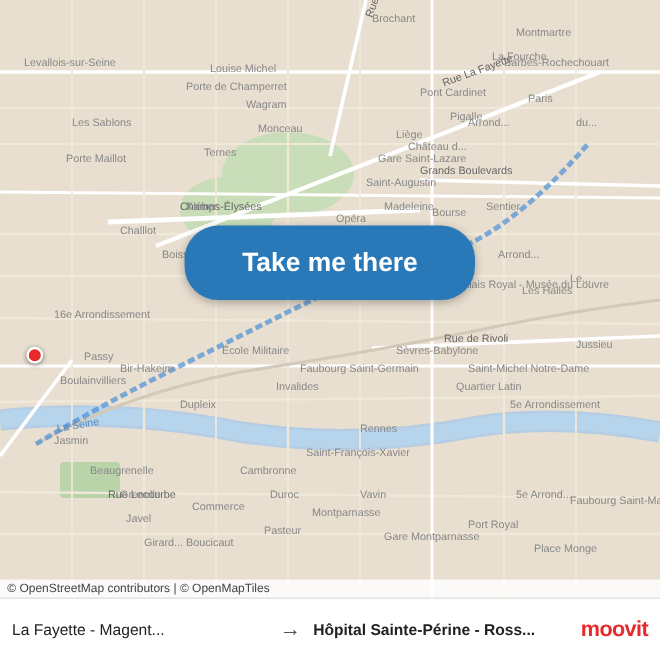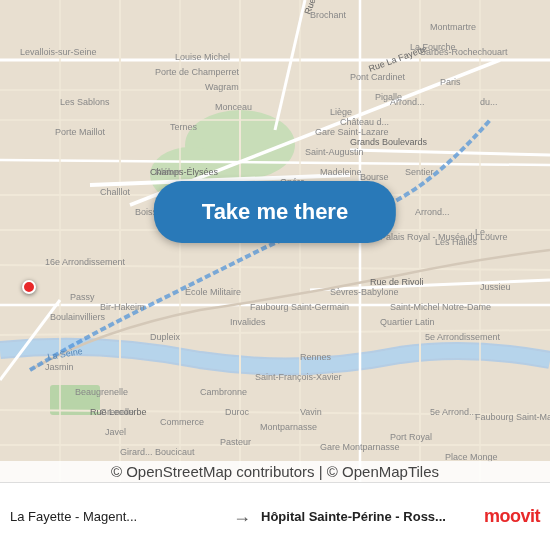--- a/index.html
+++ b/index.html
@@ -45,29 +45,28 @@
       box-shadow: 0 2px 8px rgba(0,0,0,0.3);
       z-index: 10;
     }
     
     #attribution {
       position: absolute;
       bottom: 0;
       left: 0;
       width: 100%;
       background: rgba(255,255,255,0.85);
-      font-size: 15px;
+      font-size: 10px;
       color: #444;
       padding: 2px 6px;
       z-index: 5;
-      text-align: center;
     }
     
     #bottom-bar {
-      height: 68px;
+      height: 52px;
       background: #fff;
       border-top: 1px solid #ddd;
       display: flex;
       align-items: center;
       padding: 0 10px;
     }
     #from-station {
       flex: 1;
       font-size: 13px;
       color: #222;

